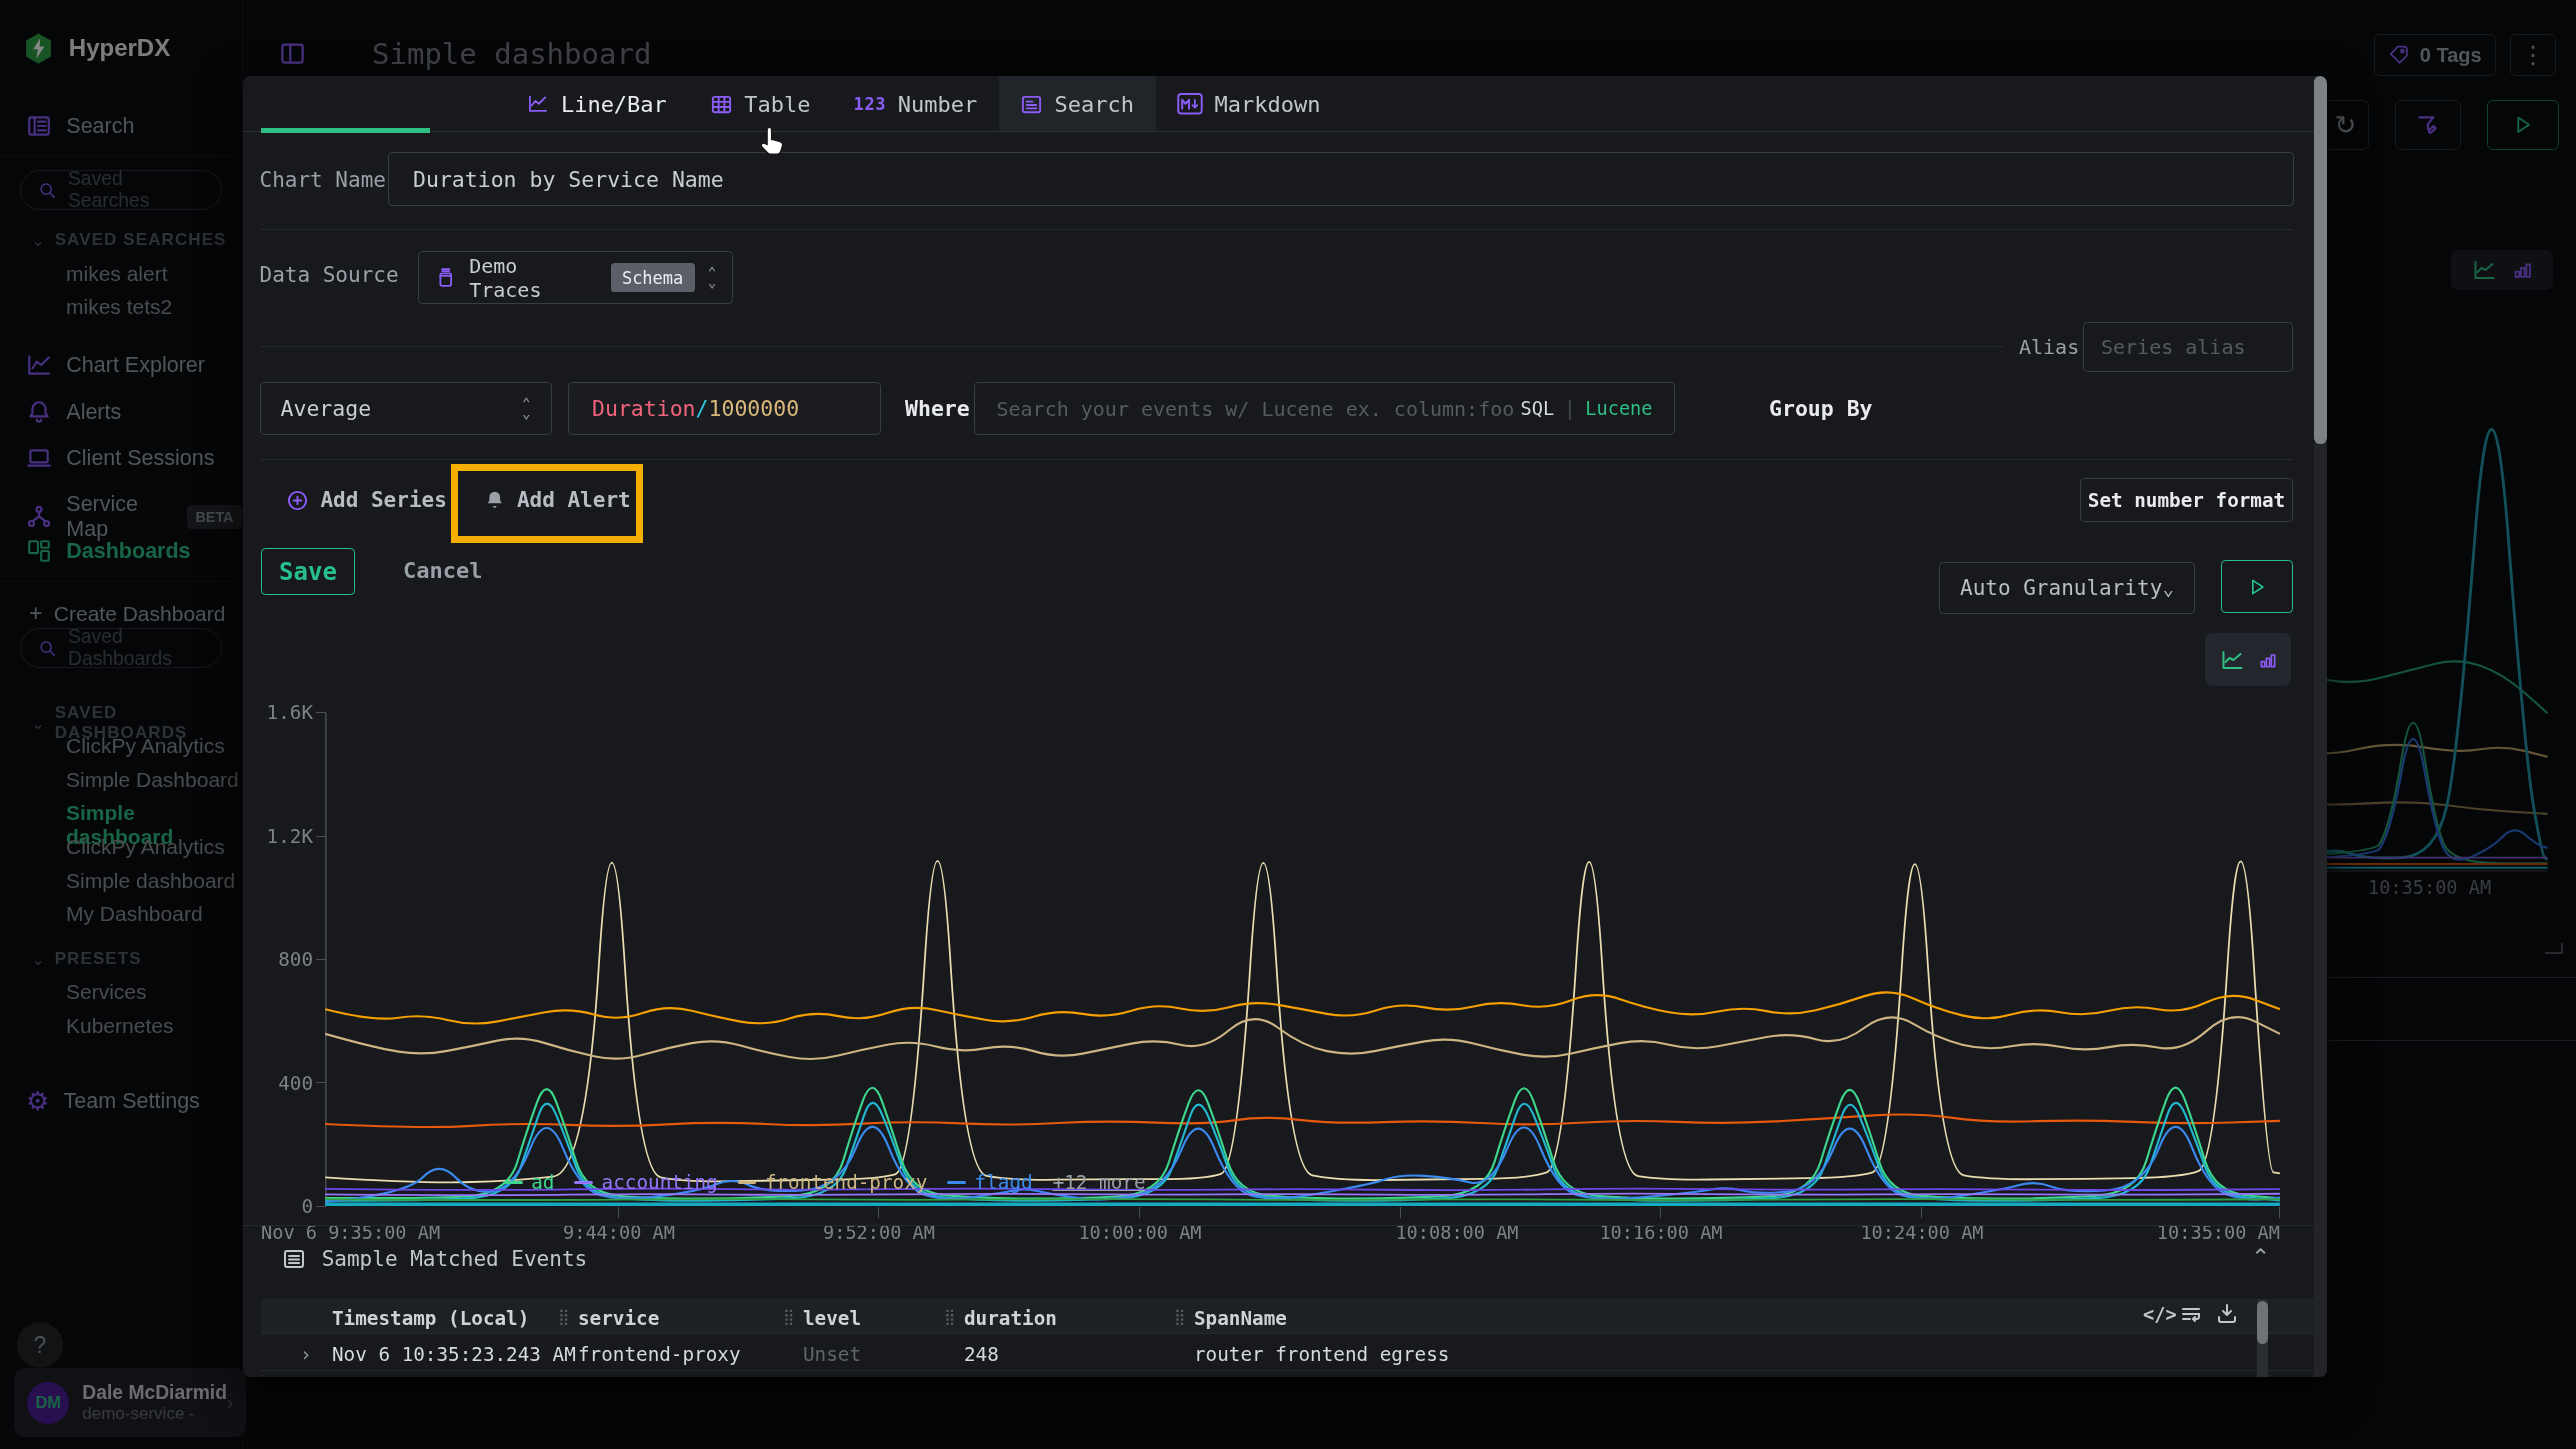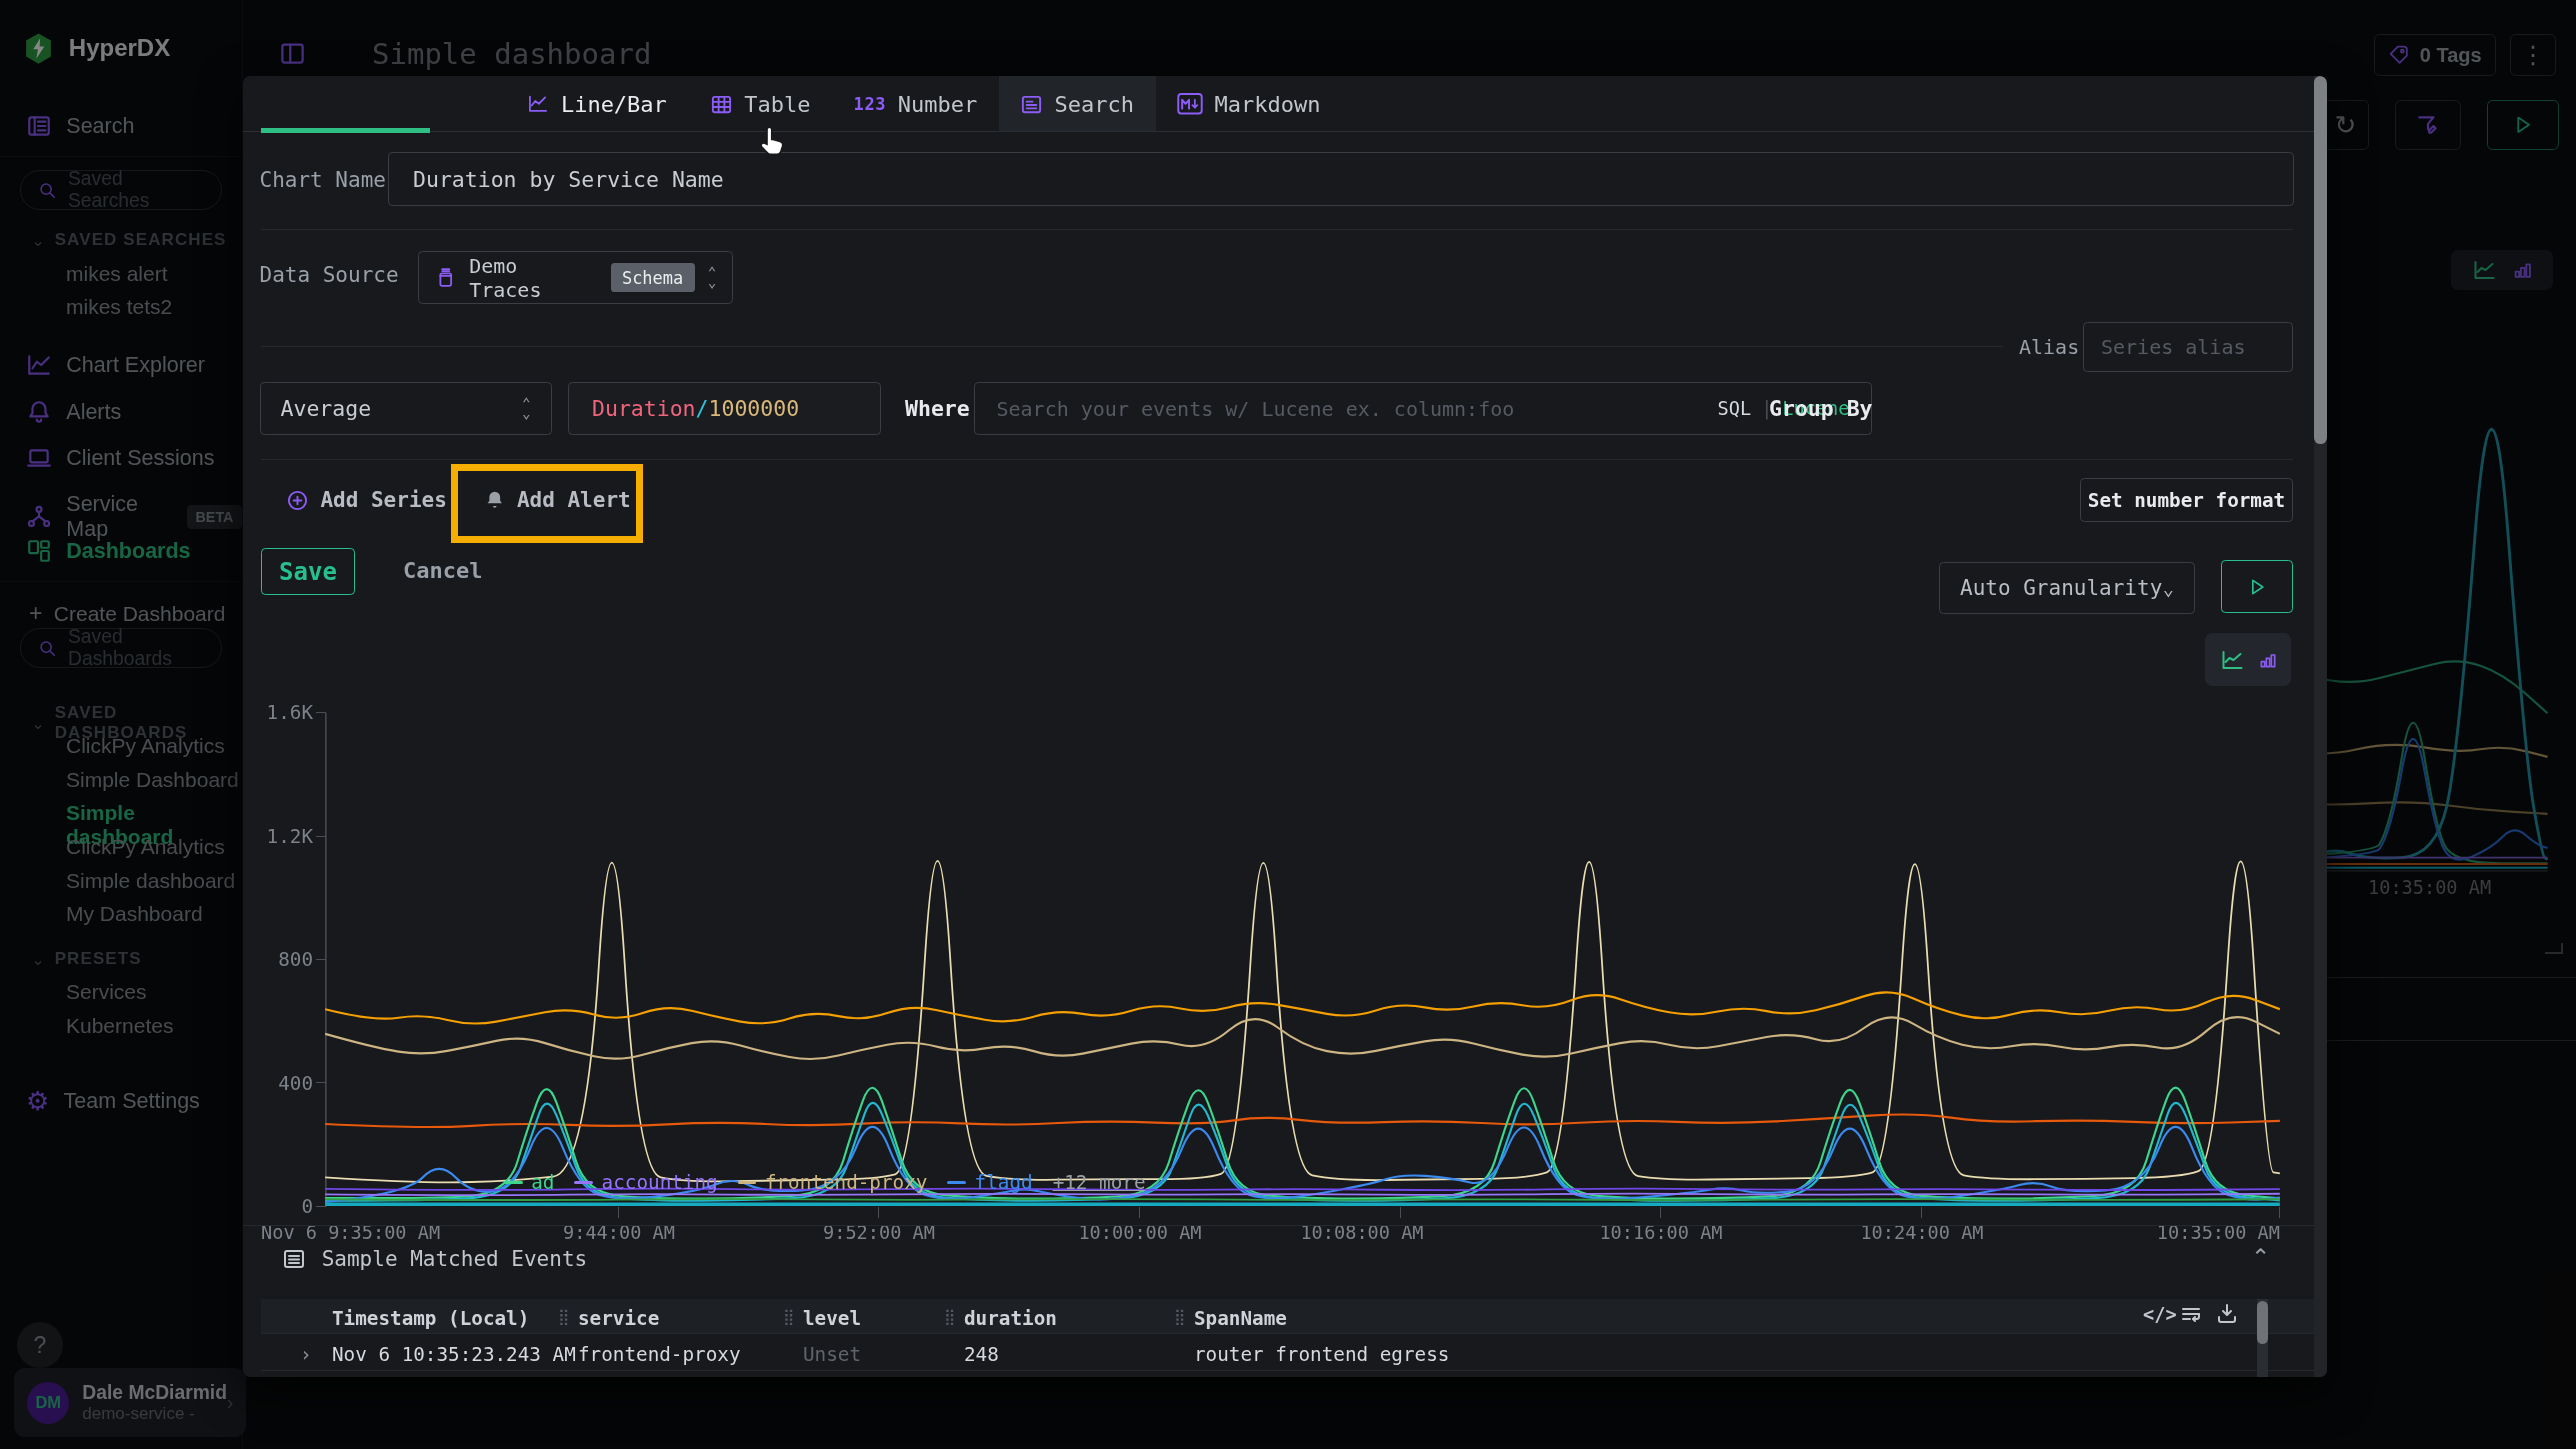--- a/index.html
+++ b/index.html
@@ -424,21 +424,21 @@
         <span>⌃</span>
         <span>⌄</span>
       </span>
   </div>
   <div class="input-box mono" style="left:325px;top:306px;width:313px;height:53px;padding:0 23px;background:#1a1c20;">
     <span style="color:#f0647c;">Duration</span>
       <span style="color:#2cc7de;">/</span>
       <span style="color:#d9b87a;">1000000</span>
   </div>
   <div class="field-label bright mono" style="left:662px;top:320px;">Where</div>
-  <div class="input-box mono" style="left:731px;top:306px;width:898px;height:53px;padding:0 21.5px;">
+  <div class="input-box mono" style="left:731px;top:306px;width:701px;height:53px;padding:0 21.5px;">
     <span class="placeholder">Search your events w/ Lucene ex. column:foo</span>
     <span style="margin-left:auto;display:flex;gap:10px;font-size:18.6px;">
       <span style="color:#d7dade;">SQL</span>
       <span style="color:#4a4e54;">|</span>
       <span style="color:#2fbf84;">Lucene</span>
     </span>
   </div>
   <div class="field-label bright mono" style="left:1526px;top:320px;">Group By</div>
 
   <div class="divider" style="left:18px;top:383px;width:2032px;"></div>
@@ -529,21 +529,21 @@
       </div>
     <div id="xticks">
         <div class="xtick-label mono" style="left: 18px; top: 585px;">Nov 6 9:35:00 AM</div>
         <div class="xtick-mark" style="left: 375px; top: 570px;"></div>
         <div class="xtick-label mono" style="left: 376px; top: 585px; transform: translateX(-50%);">9:44:00 AM</div>
         <div class="xtick-mark" style="left: 635px; top: 570px;"></div>
         <div class="xtick-label mono" style="left: 636px; top: 585px; transform: translateX(-50%);">9:52:00 AM</div>
         <div class="xtick-mark" style="left: 896px; top: 570px;"></div>
         <div class="xtick-label mono" style="left: 897px; top: 585px; transform: translateX(-50%);">10:00:00 AM</div>
         <div class="xtick-mark" style="left: 1157px; top: 570px;"></div>
-        <div class="xtick-label mono" style="left: 1119px; top: 585px; transform: translateX(-50%);">10:08:00 AM</div>
+        <div class="xtick-label mono" style="left: 1214px; top: 585px; transform: translateX(-50%);">10:08:00 AM</div>
         <div class="xtick-mark" style="left: 1417px; top: 570px;"></div>
         <div class="xtick-label mono" style="left: 1418px; top: 585px; transform: translateX(-50%);">10:16:00 AM</div>
         <div class="xtick-mark" style="left: 1678px; top: 570px;"></div>
         <div class="xtick-label mono" style="left: 1679px; top: 585px; transform: translateX(-50%);">10:24:00 AM</div>
         <div class="xtick-mark" style="left: 2036px; top: 570px;"></div>
         <div class="xtick-label mono" style="left: 2037px; top: 585px; transform: translateX(-100%);">10:35:00 AM</div>
       </div>
   </div>
   <div id="legend">
       <div class="legend-item mono">

